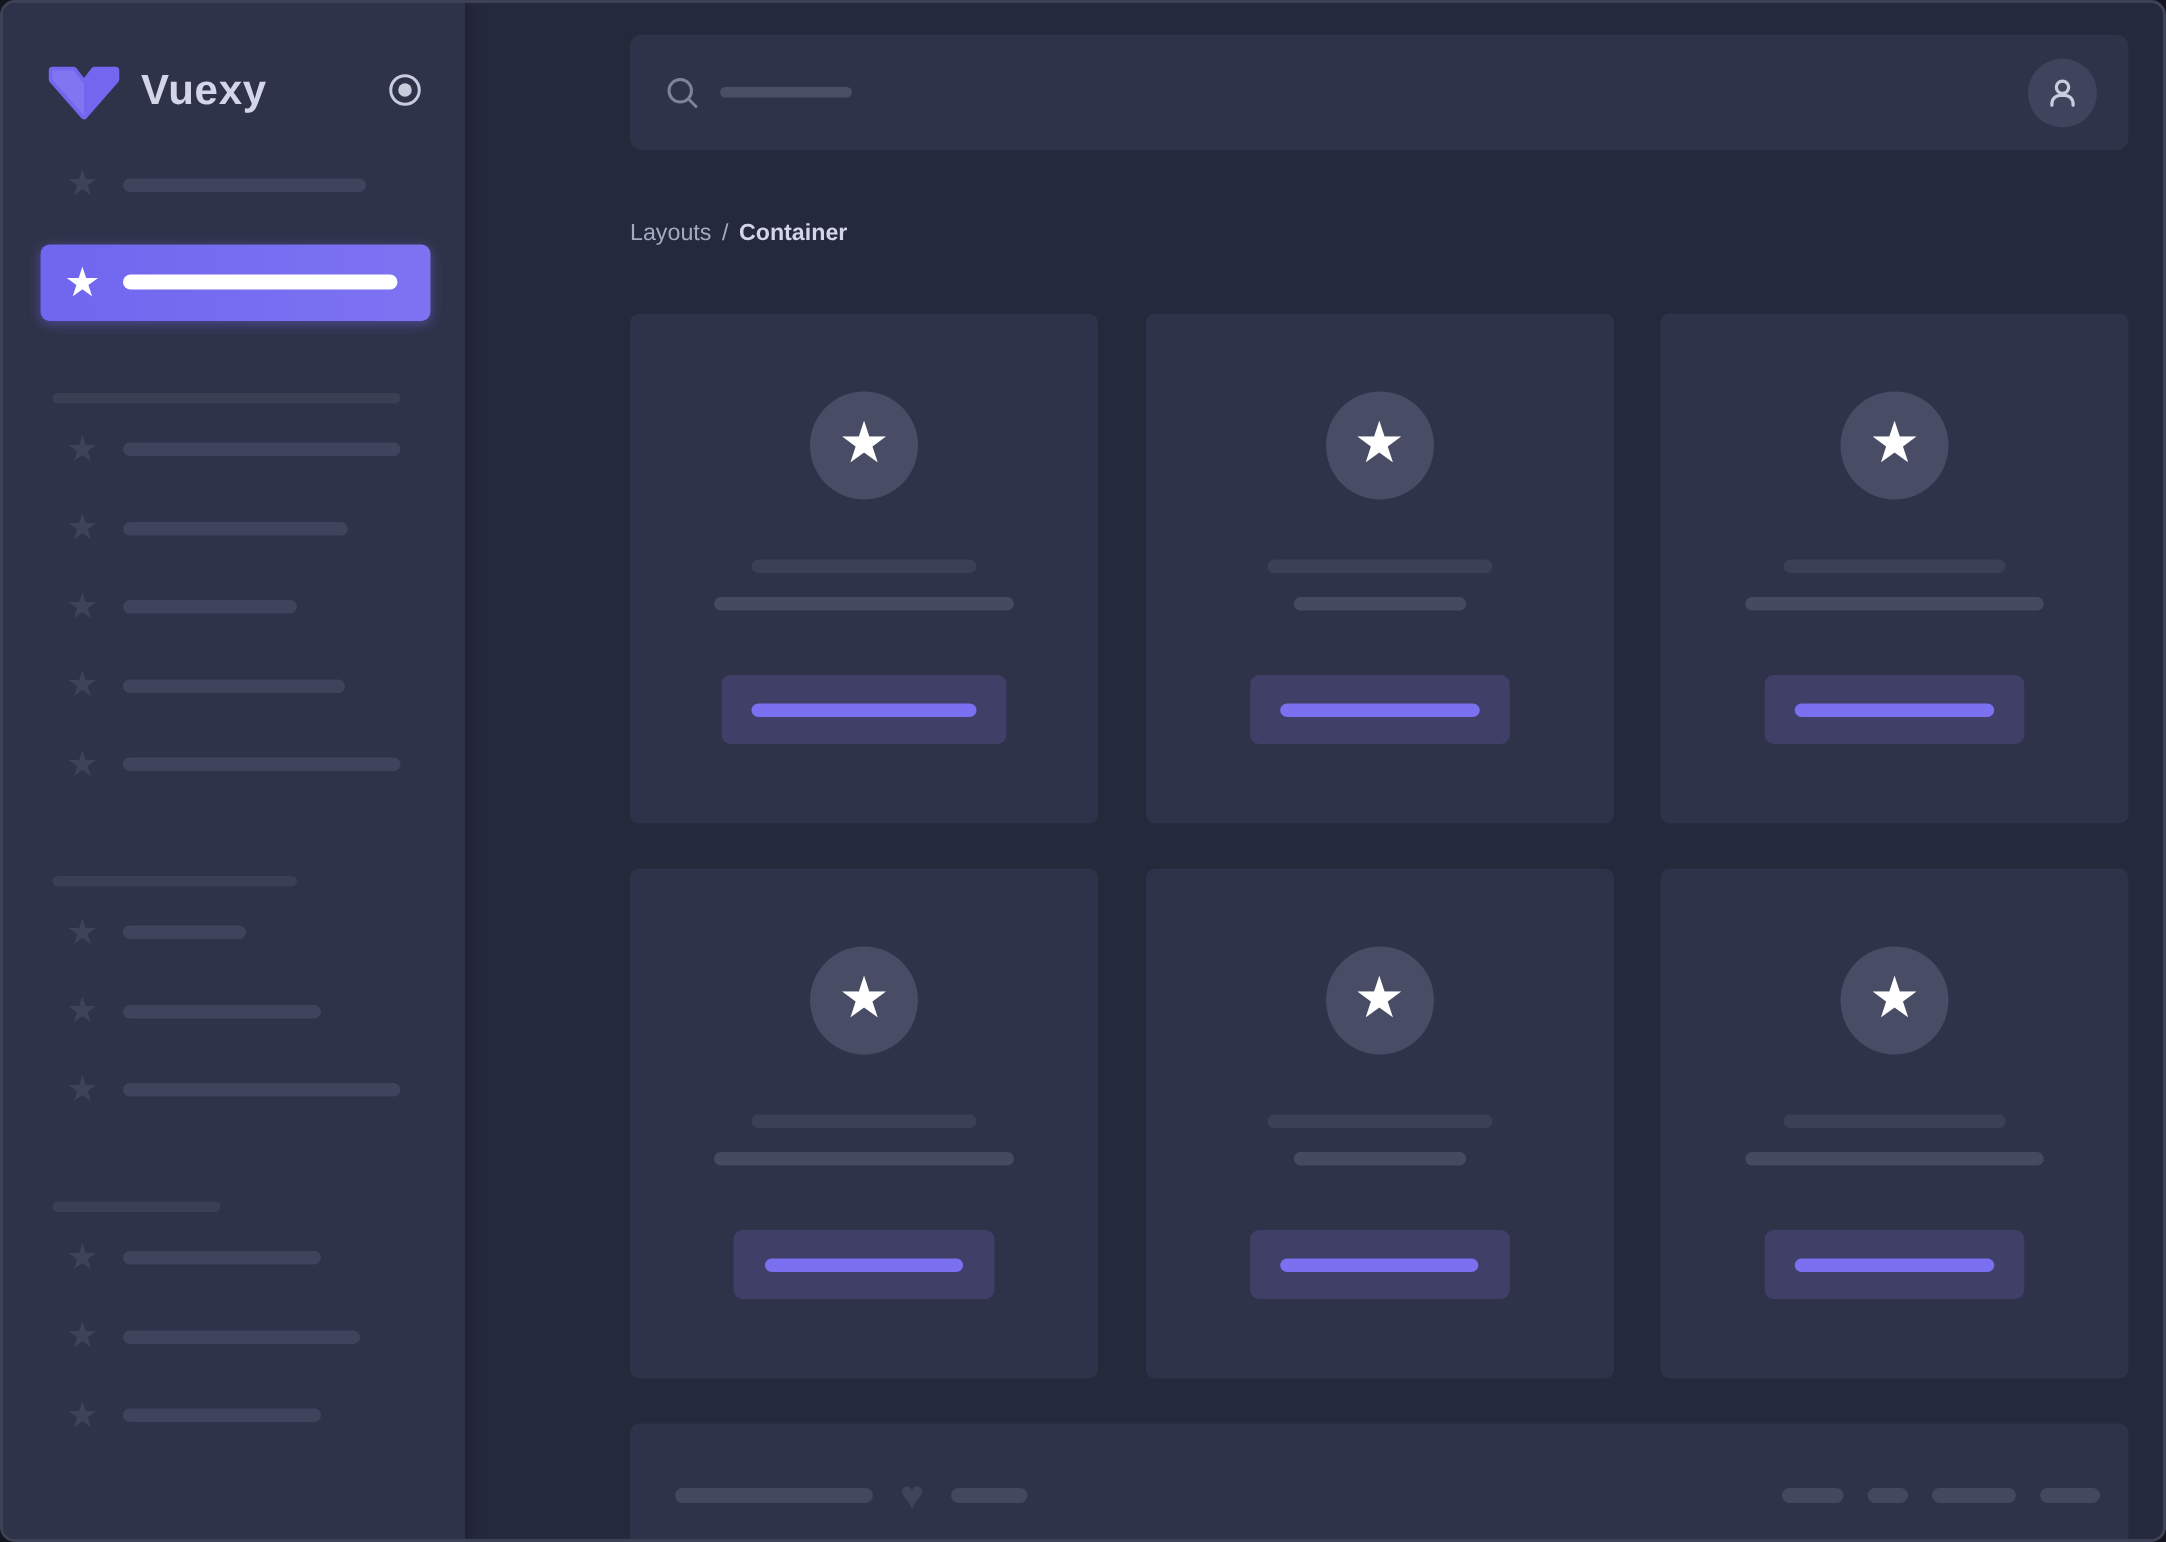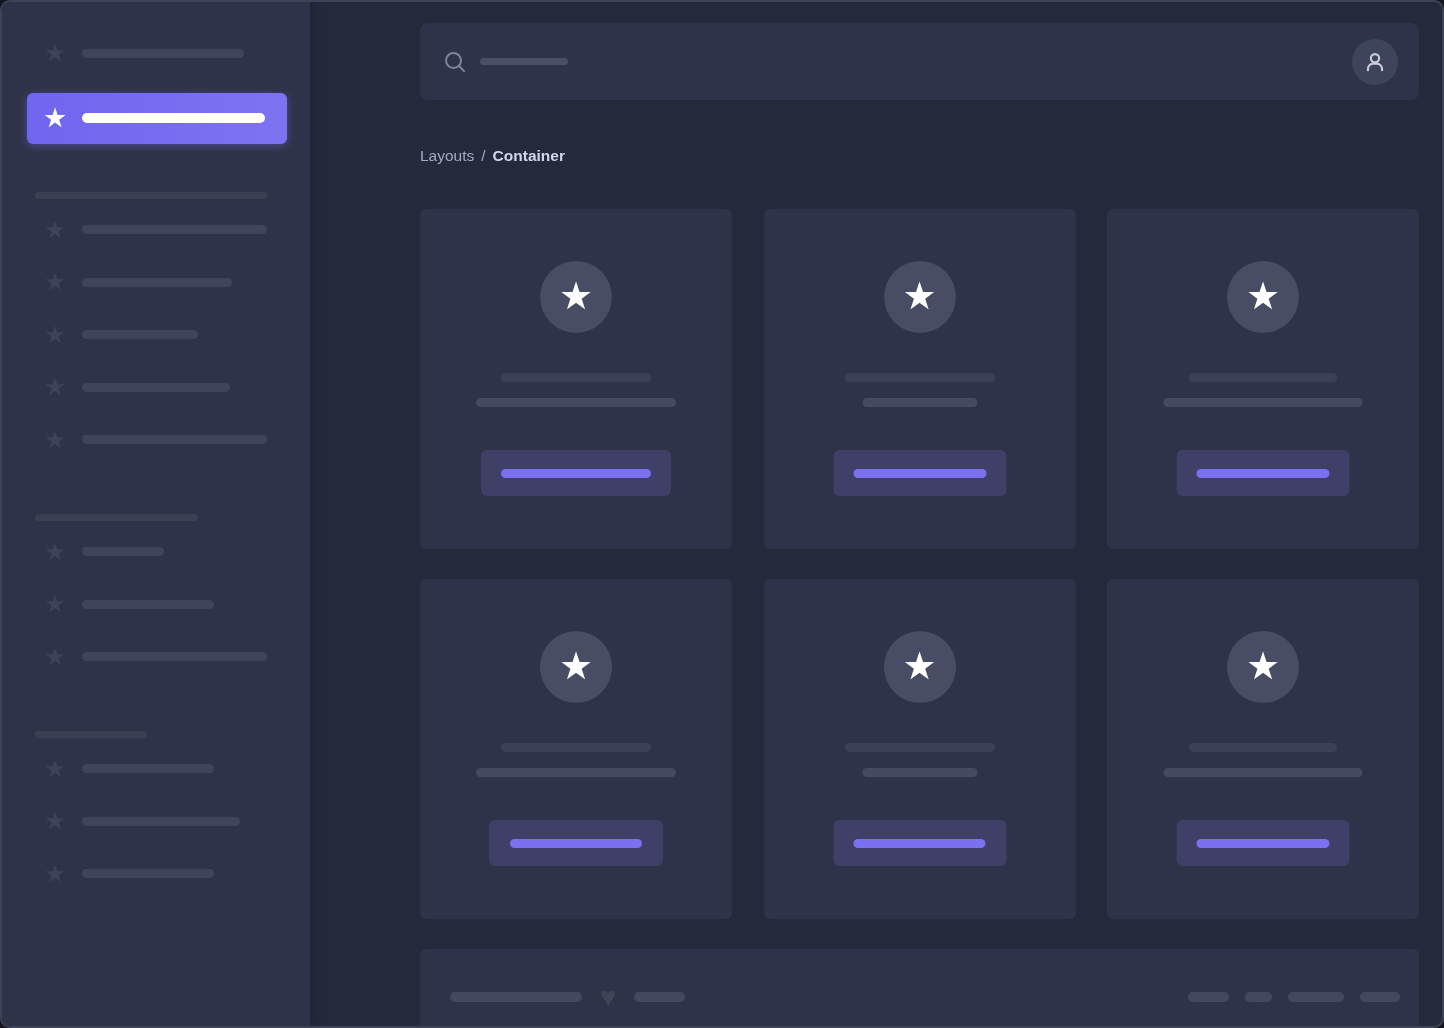--- a/index.html
+++ b/index.html
@@ -67,20 +67,35 @@
   .heart { font-size:27px; line-height:24px; color:#3f4459; margin:0 18px; }
   .spacer { flex:1; }
   .rgap { margin-left:16px; }
 </style>
 </head>
 <body>
 
 <div class="page">
 
   <aside class="sidebar">
+    <div class="logo-row">
+      <span class="logo-mark">
+        <svg width="48" height="40" viewBox="0 0 48 40">
+          <polygon points="3,7 17,7 24,16 31,7 45,7 45,13 24,37 3,13" fill="#7367f0" stroke="#7367f0" stroke-width="5" stroke-linejoin="round"></polygon>
+          <polygon points="3,7 17,7 24,16 24,37 3,13" fill="#ffffff" opacity="0.10"></polygon>
+        </svg>
+      </span>
+      <span class="logo-text">Vuexy</span>
+      <span class="pin-toggle">
+        <svg width="24" height="24" viewBox="0 0 24 24">
+          <circle cx="12" cy="12" r="9.5" fill="none" stroke="#c9ccdd" stroke-width="2"></circle>
+          <circle cx="12" cy="12" r="4.5" fill="#c9ccdd"></circle>
+        </svg>
+      </span>
+    </div>
     <nav class="menu" id="menu">
         <div class="mi">
           <span class="star">★</span>
           <span class="skel" style="width:162px"></span>
         </div>
         <div class="mi active">
           <span class="star">★</span>
           <span class="skel" style="width:183px"></span>
         </div>
         <div class="msec">

